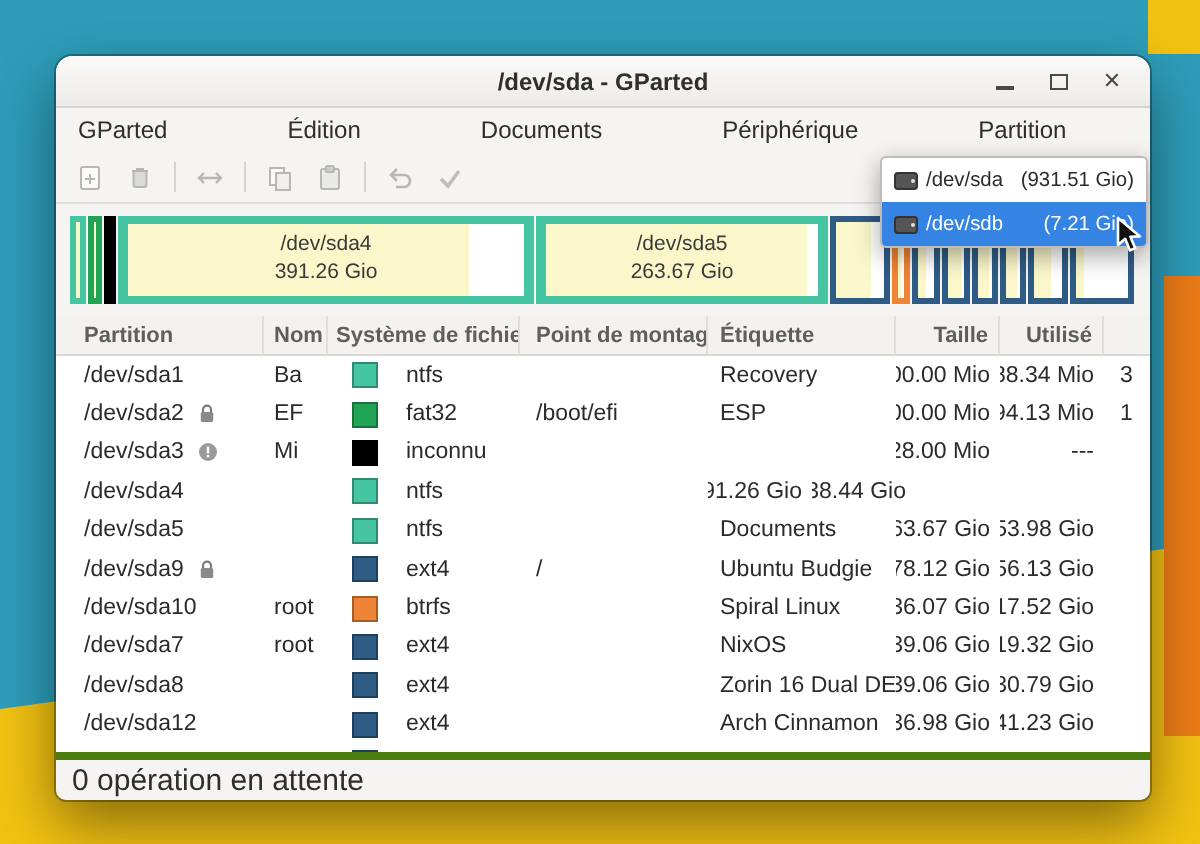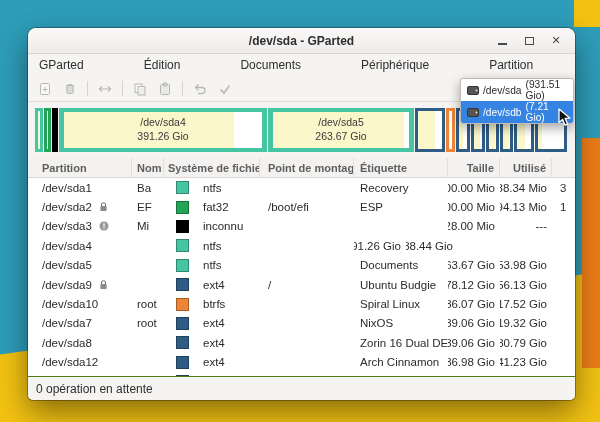--- a/index.html
+++ b/index.html
@@ -37,21 +37,21 @@
   .tb-sep { width:1px; height:15px; background:#D6D2CE; margin:0 3px; }
 
   
   .disk-view { height:56px; flex:0 0 56px; padding:6px 7px; }
   .disk-bar { height:44px; display:flex; gap:1px; }
   .seg { border-style:solid; display:flex; flex-direction:column; align-items:center; justify-content:center;
          font-size:10.5px; line-height:1.3; color:#3A3A3A; text-align:center; white-space:nowrap; overflow:hidden;
          flex:0 0 auto; }
 
   
-  .device-popup { position:absolute; top:50px; right:1px; width:114px; background:#FFFFFF;
+  .device-popup { position:absolute; top:50px; right:1px; width:134px; background:#FFFFFF;
                   border:1px solid #BFBBB6; border-radius:3px; box-shadow:0 4px 12px rgba(0,0,0,.35);
                   z-index:20; font-size:10.2px; color:#2B2B2B; overflow:hidden; }
   .device-item { height:22px; display:flex; align-items:center; gap:4px; padding:0 6px; }
   .device-item.selected { background:#3584E4; color:#FFFFFF; }
   .drive-icon { display:flex; align-items:center; }
   .dev-size { margin-left:auto; }
 
   .cursor { position:absolute; left:530px; top:80px; z-index:30; }
 
   
@@ -67,21 +67,21 @@
   .c2 { width:96px; padding:0 4px; }
   .c3 { width:94px; padding-left:8px; }
   .c4 { width:94px; padding-left:6px; }
   .c5 { width:52px; justify-content:flex-end; text-align:right; }
   .c6 { width:52px; justify-content:flex-end; text-align:right; }
   .c7 { width:40px; padding-left:8px; }
   .swatch { width:13px; height:13px; flex:0 0 13px; margin:0 14px 0 8px; border:1px solid rgba(0,0,0,.3); }
   .badge { margin-left:7px; display:flex; align-items:center; }
 
   .statusbar { height:24px; flex:0 0 24px; display:flex; align-items:center; padding-left:8px;
-               background:#F5F4F2; border-top:1px solid #4d7c0f; font-size:12px; color:#2E2E2E;
+               background:#F5F4F2; border-top:4px solid #4d7c0f; font-size:15px; color:#2E2E2E;
                border-radius:0 0 5px 5px; }
 </style>
 </head>
 <body>
 
 <div class="bg-yellow"></div>
 <div class="bg-orange"></div>
 <div class="bg-corner"></div>
 
 <div class="window">

